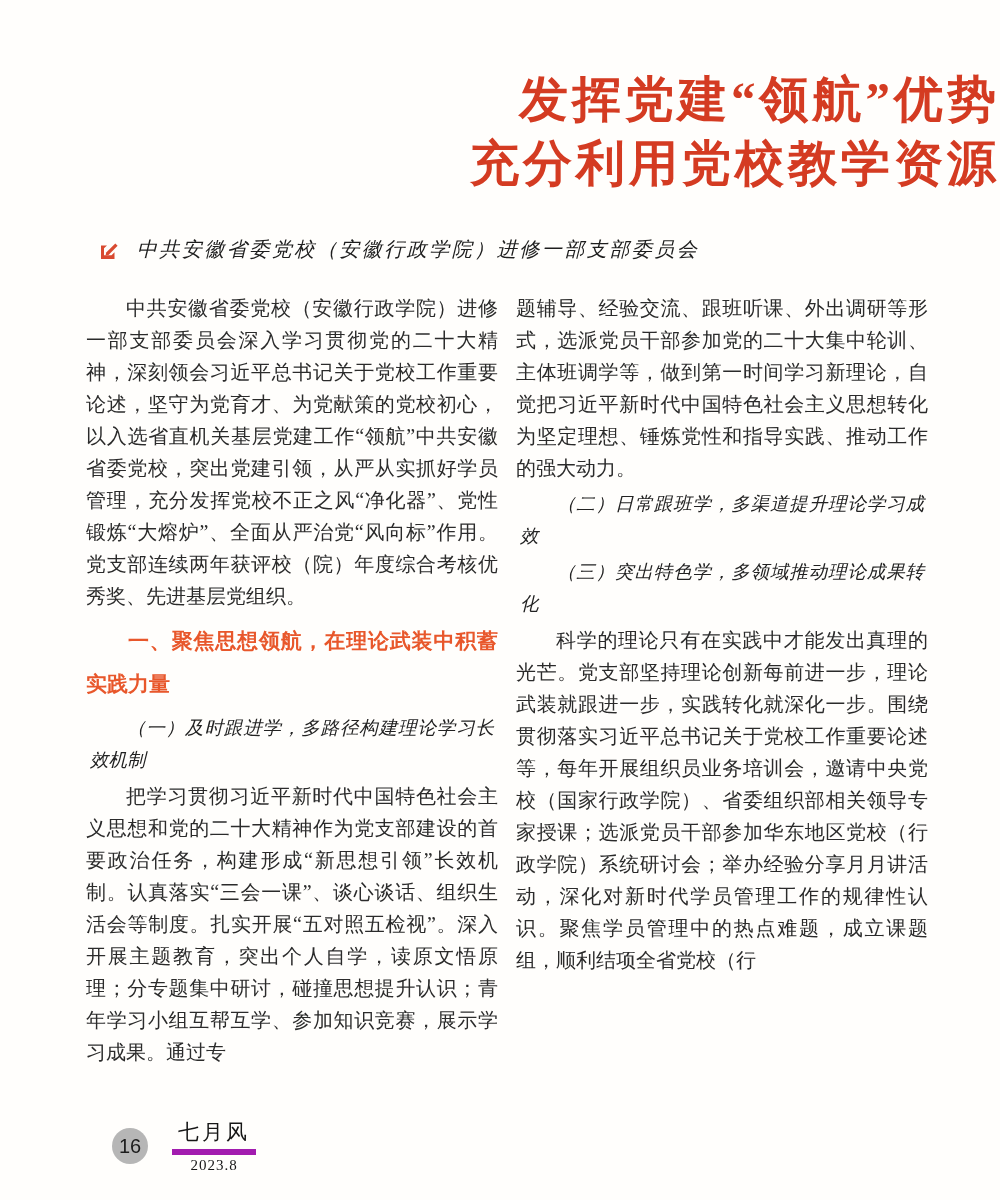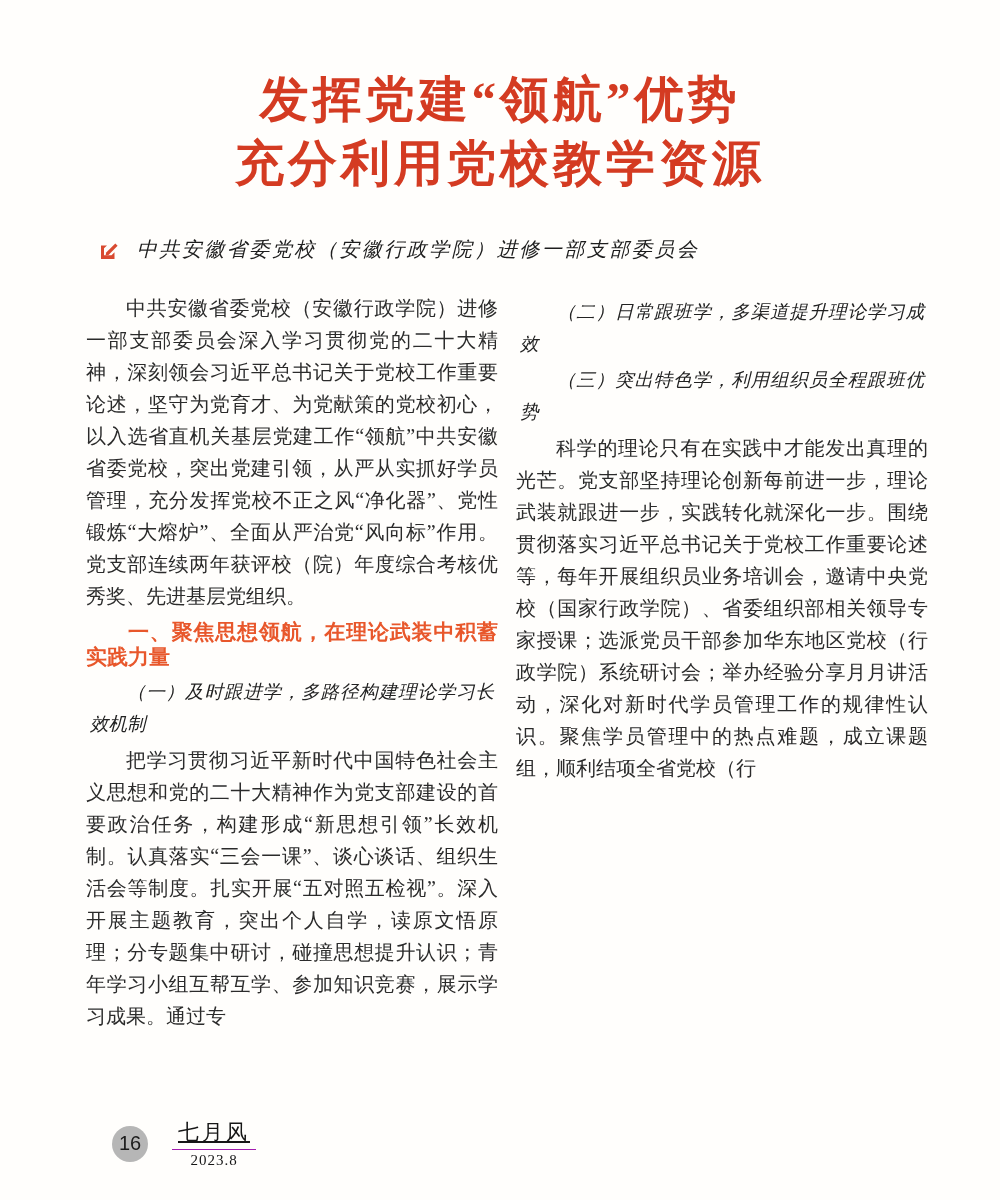--- a/index.html
+++ b/index.html
@@ -7,21 +7,21 @@
     position:relative;
     width:1000px;height:1200px;
     background:#fffefc;
     overflow:hidden;
     font-family:"Liberation Serif","DejaVu Serif",serif;
     color:#2b2b2b;
   }
   
   .title-block{
     position:absolute;top:68px;left:0;width:1000px;
-    text-align:center;
+    text-align:right;
   }
   .title-line{
     font-size:49px;
     font-weight:900;
     letter-spacing:4px;
     line-height:64px;
     color:#d43b22;
     font-family:"Liberation Serif","DejaVu Serif",serif;
   }
   
@@ -47,21 +47,21 @@
     font-size:20px;
     line-height:32px;
     text-align:justify;
     text-indent:2em;
   }
   .para.noindent{text-indent:0;}
   .colhead{
     margin:7px 0 7px 0;
     font-size:21px;
     font-weight:bold;
-    line-height:25px;
+    line-height:43px;
     color:#e8572b;
     text-indent:2em;
     text-align:justify;
     font-family:"Liberation Sans","DejaVu Sans",sans-serif;
   }
   .subhead{
     margin:4px;
     font-size:18.5px;
     line-height:32px;
     font-style:italic;
@@ -79,22 +79,21 @@
     background:#b6b6b6;color:#1c1c1c;
     display:flex;align-items:center;justify-content:center;
     font-size:20px;
     font-family:"Liberation Sans","DejaVu Sans",sans-serif;
   }
   .mag{display:inline-block;text-align:center;}
   .mag-name{
     display:inline-block;
     font-size:21px;letter-spacing:3px;color:#161616;
     padding:0 6px 3px 6px;
-    border-bottom:1px solid #a21caf;
-    text-decoration:underline;
+    border-bottom:6px solid #a21caf;
   }
   .mag-date{
     font-size:15px;font-weight:normal;color:#161616;
     padding-top:2px;letter-spacing:1px;
   }
 </style>
 </head>
 <body>
 
 <div class="page">
@@ -117,22 +116,23 @@
   <div class="columns">
 
     <div class="col">
       <p class="para">中共安徽省委党校（安徽行政学院）进修一部支部委员会深入学习贯彻党的二十大精神，深刻领会习近平总书记关于党校工作重要论述，坚守为党育才、为党献策的党校初心，以入选省直机关基层党建工作“领航”中共安徽省委党校，突出党建引领，从严从实抓好学员管理，充分发挥党校不正之风“净化器”、党性锻炼“大熔炉”、全面从严治党“风向标”作用。党支部连续两年获评校（院）年度综合考核优秀奖、先进基层党组织。</p>
       <p class="colhead">一、聚焦思想领航，在理论武装中积蓄实践力量</p>
       <p class="subhead">（一）及时跟进学，多路径构建理论学习长效机制</p>
       <p class="para">把学习贯彻习近平新时代中国特色社会主义思想和党的二十大精神作为党支部建设的首要政治任务，构建形成“新思想引领”长效机制。认真落实“三会一课”、谈心谈话、组织生活会等制度。扎实开展“五对照五检视”。深入开展主题教育，突出个人自学，读原文悟原理；分专题集中研讨，碰撞思想提升认识；青年学习小组互帮互学、参加知识竞赛，展示学习成果。通过专</p>
     </div>
 
     <div class="col">
+      <p class="para noindent">题辅导、经验交流、跟班听课、外出调研等形式，选派党员干部参加党的二十大集中轮训、主体班调学等，做到第一时间学习新理论，自觉把习近平新时代中国特色社会主义思想转化为坚定理想、锤炼党性和指导实践、推动工作的强大动力。</p>
       <p class="subhead">（二）日常跟班学，多渠道提升理论学习成效</p>
-      <p class="subhead">（三）突出特色学，利用组织员全程跟班优势</p>
+      <p class="subhead">（三）突出特色学，多领域推动理论成果转化</p>
       <p class="para">科学的理论只有在实践中才能发出真理的光芒。党支部坚持理论创新每前进一步，理论武装就跟进一步，实践转化就深化一步。围绕贯彻落实习近平总书记关于党校工作重要论述等，每年开展组织员业务培训会，邀请中央党校（国家行政学院）、省委组织部相关领导专家授课；选派党员干部参加华东地区党校（行政学院）系统研讨会；举办经验分享月月讲活动，深化对新时代学员管理工作的规律性认识。聚焦学员管理中的热点难题，成立课题组，顺利结项全省党校（行</p>
     </div>
 
   </div>
 
   <div class="footer">
     <div class="page-num">16</div>
     <div class="mag">
       <div class="mag-name">七月风</div>
       <div class="mag-date">2023.8</div>

